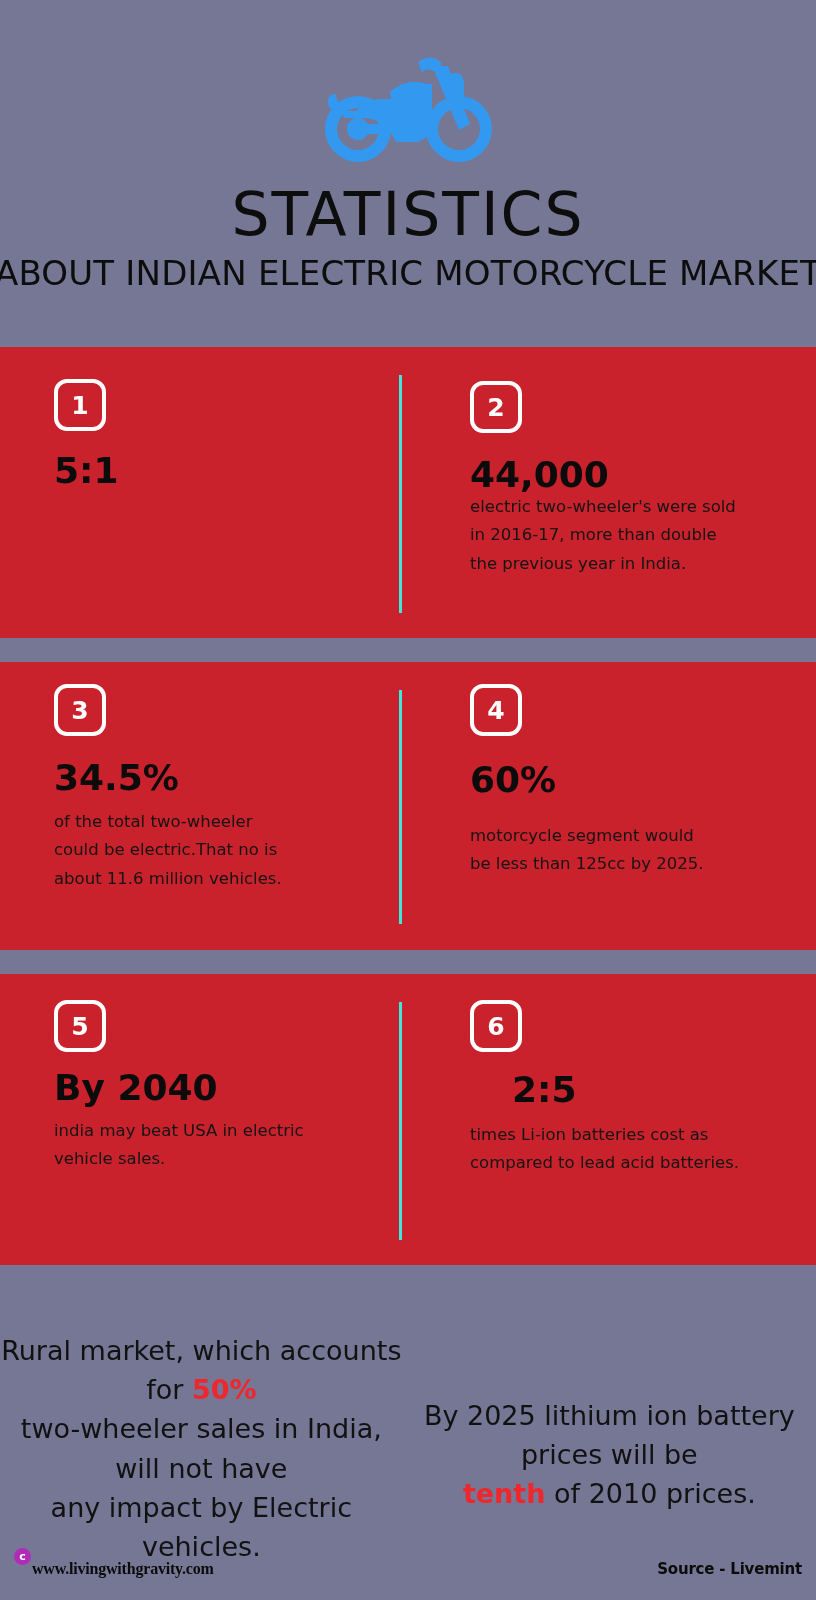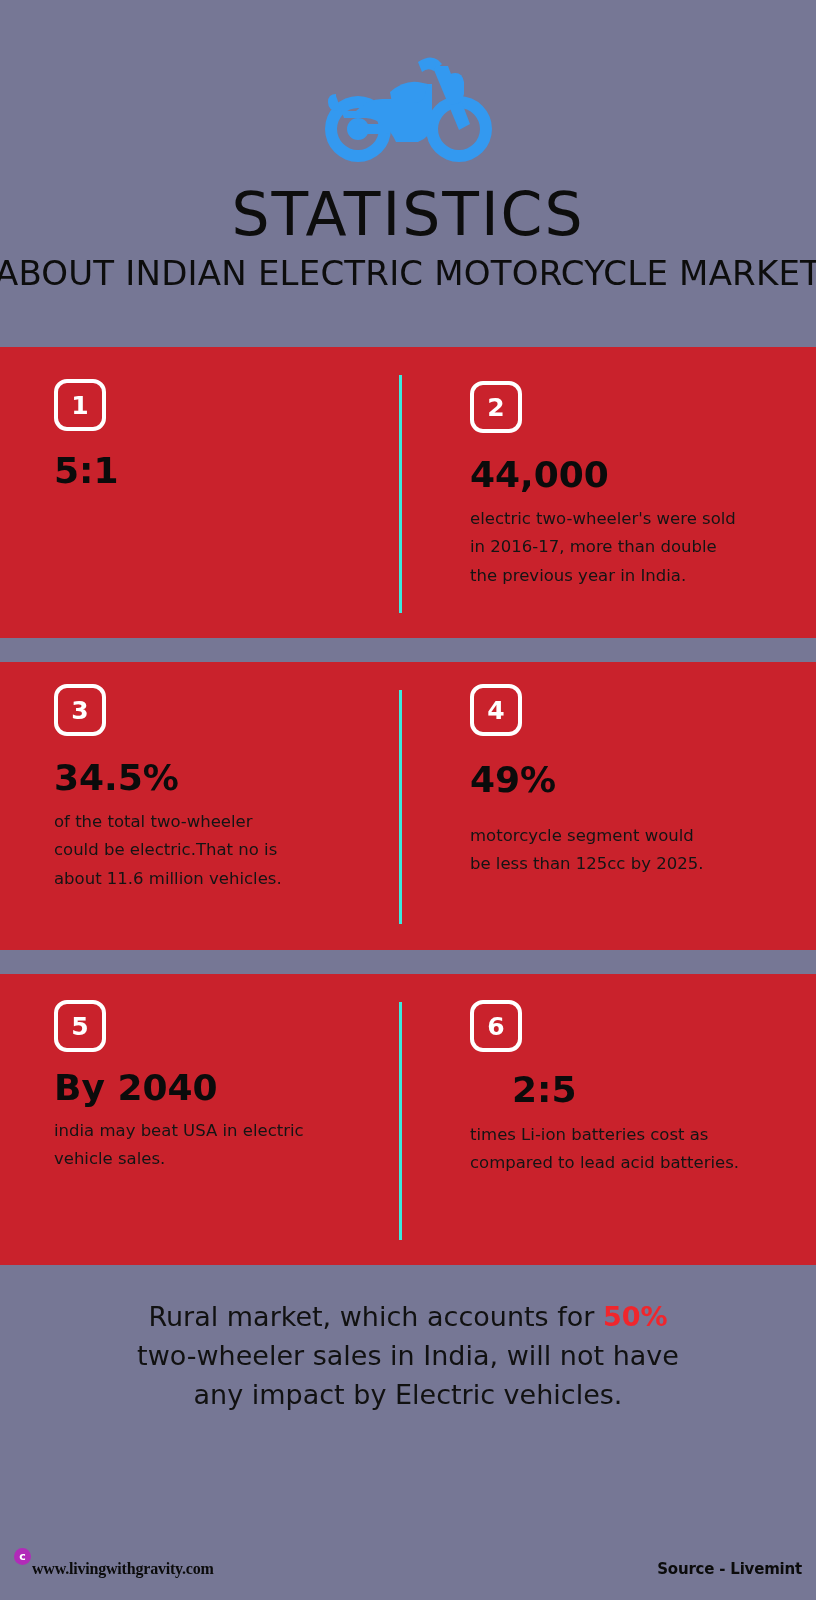--- a/index.html
+++ b/index.html
@@ -129,21 +129,21 @@
 
   
   .item { position: absolute; }
 
   .item-1 { left: 54px;  top: 32px; }
   .item-1 .bignum { margin-top: 22px; }
   .item-1 .desc   { margin-top: 12px; }
 
   .item-2 { left: 62px;  top: 34px; }
   .item-2 .bignum { margin-top: 24px; }
-  .item-2 .desc   { margin-top: 12px; }
+  .item-2 .desc   { }
 
   .item-3 { left: 54px;  top: 22px; }
   .item-3 .bignum { margin-top: 24px; }
   .item-3 .desc   { margin-top: 12px; }
 
   .item-4 { left: 62px;  top: 22px; }
   .item-4 .bignum { margin-top: 26px; }
   .item-4 .desc   { margin-top: 24px; }
 
   .item-5 { left: 54px;  top: 26px; }
@@ -152,21 +152,20 @@
 
   .item-6 { left: 62px;  top: 26px; }
   .item-6 .bignum { margin-top: 20px; margin-left: 42px; }
   .item-6 .desc   { margin-top: 13px; }
 
   
   .summary {
     flex: 1;
     background: #767795;
     display: flex;
-    flex-direction: column;
     align-items: center;
     position: relative;
   }
   .summary-p {
     text-align: center;
     color: #111111;
     font-family: "DejaVu Sans", sans-serif;
     font-size: 27px;
     font-weight: 400;
     line-height: 1.45;
@@ -289,21 +288,21 @@
         <div class="numbox">3</div>
         <div class="bignum">34.5%</div>
         <div class="desc">of the total two-wheeler
 could be electric.That no is
 about 11.6 million vehicles.</div>
       </div>
     </div>
     <div class="col col-right">
       <div class="item item-4">
         <div class="numbox">4</div>
-        <div class="bignum">49%</div>
+        <div class="bignum">60%</div>
         <div class="desc">motorcycle segment would
 be less than 125cc by 2025.</div>
       </div>
     </div>
   </div>
 
   <div class="gap"></div>
 
   <div class="band band-3">
     <div class="divider divider-3"></div>
@@ -323,20 +322,22 @@
 compared to lead acid batteries.</div>
       </div>
     </div>
   </div>
 
   <div class="summary">
     <p class="summary-p summary-p1"><span>Rural market, which accounts for </span><span class="hl">50%</span><span>
 two-wheeler sales in India, will not have
 any impact by Electric vehicles.</span></p>
 
+    <p class="summary-p summary-p2"><span>By 2025 lithium ion battery prices will be
+</span><span class="hl">tenth</span><span> of 2010 prices.</span></p>
 
     <div class="footer">
       <div class="footer-left">
         <span class="cbadge">c</span>
         <span class="site">www.livingwithgravity.com</span>
       </div>
       <span class="source">Source - Livemint</span>
     </div>
   </div>
 

